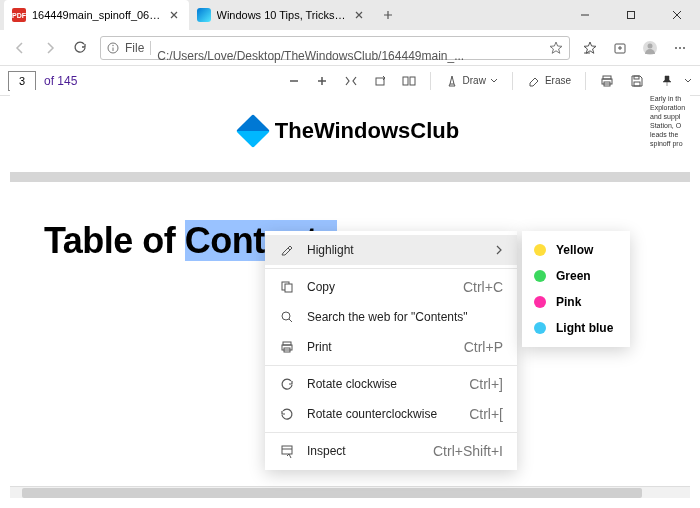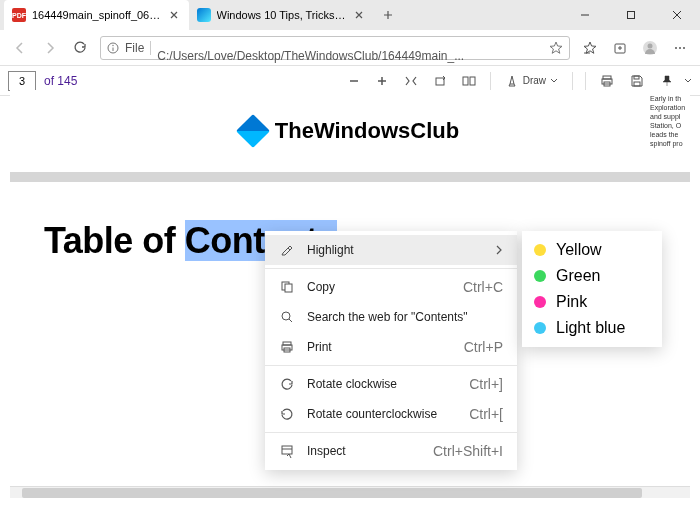--- a/index.html
+++ b/index.html
@@ -50,21 +50,21 @@
 
 .ctxmenu { position: absolute; top: 231px; left: 265px; width: 252px; background: #fff; box-shadow: 0 4px 16px rgba(0,0,0,0.18); padding: 4px 0; font-size: 12px; }
 .ctxitem { height: 30px; display: flex; align-items: center; padding: 0 14px; gap: 12px; color: #222; position: relative; }
 .ctxitem.hover { background: #ededed; }
 .ctxitem .icon-slot { width: 16px; display: flex; justify-content: center; color: #555; }
 .ctxitem .label { flex: 1; white-space: nowrap; overflow: hidden; text-overflow: ellipsis; }
 .ctxitem .shortcut { color: #777; font-size: 14px; }
 .ctxsep { height: 1px; background: #e6e6e6; margin: 3px 0; }
 
 
-.submenu { position: absolute; top: 231px; left: 522px; width: 140px; background: #fff; box-shadow: 0 4px 16px rgba(0,0,0,0.18); padding: 6px 0; font-size: 16px; }
+.submenu { position: absolute; top: 231px; left: 522px; width: 108px; background: #fff; box-shadow: 0 4px 16px rgba(0,0,0,0.18); padding: 6px 0; font-size: 12px; font-weight: bold; }
 .subitem { height: 26px; display: flex; align-items: center; padding: 0 12px; gap: 10px; }
 .colordot { width: 12px; height: 12px; border-radius: 50%; }
 
 
 .hscroll { position: absolute; left: 0; right: 0; bottom: 0; height: 12px; background: #f1f1f1; border-top: 1px solid #ddd; }
 .hscroll .thumb { position: absolute; left: 12px; width: 620px; top: 1px; height: 10px; background: #cfcfcf; border-radius: 2px; }
 
 svg { display: block; }
 </style>
 </head>
@@ -213,20 +213,26 @@
     <svg width="14" height="14" viewBox="0 0 14 14">
         <path d="M7 2 L5 10 L9 10 Z" fill="none" stroke="#555" stroke-width="1"></path>
         <path d="M5 10 L4 12 L10 12 L9 10" fill="none" stroke="#555" stroke-width="1"></path>
       </svg>
     <span>Draw</span>
     <svg width="8" height="8">
         <path d="M1 2 L4 5 L7 2" fill="none" stroke="#555" stroke-width="1"></path>
       </svg>
   </div>
   <span class="vsep"></span>
+  <div class="tbtn">
+    <svg width="14" height="14" viewBox="0 0 14 14">
+        <path d="M3 9 L8 4 L11 7 L6 12 L3 12 Z" fill="none" stroke="#555" stroke-width="1"></path>
+      </svg>
+    <span>Erase</span>
+  </div>
   <span class="vsep"></span>
   <div class="tbtn">
       <svg width="14" height="14" viewBox="0 0 14 14">
         <rect x="3" y="2" width="8" height="3" fill="none" stroke="#555" stroke-width="1"></rect>
         <rect x="2" y="5" width="10" height="5" fill="none" stroke="#555" stroke-width="1"></rect>
         <rect x="4" y="8" width="6" height="4" fill="none" stroke="#555" stroke-width="1"></rect>
       </svg>
     </div>
   <div class="tbtn">
       <svg width="14" height="14" viewBox="0 0 14 14">

